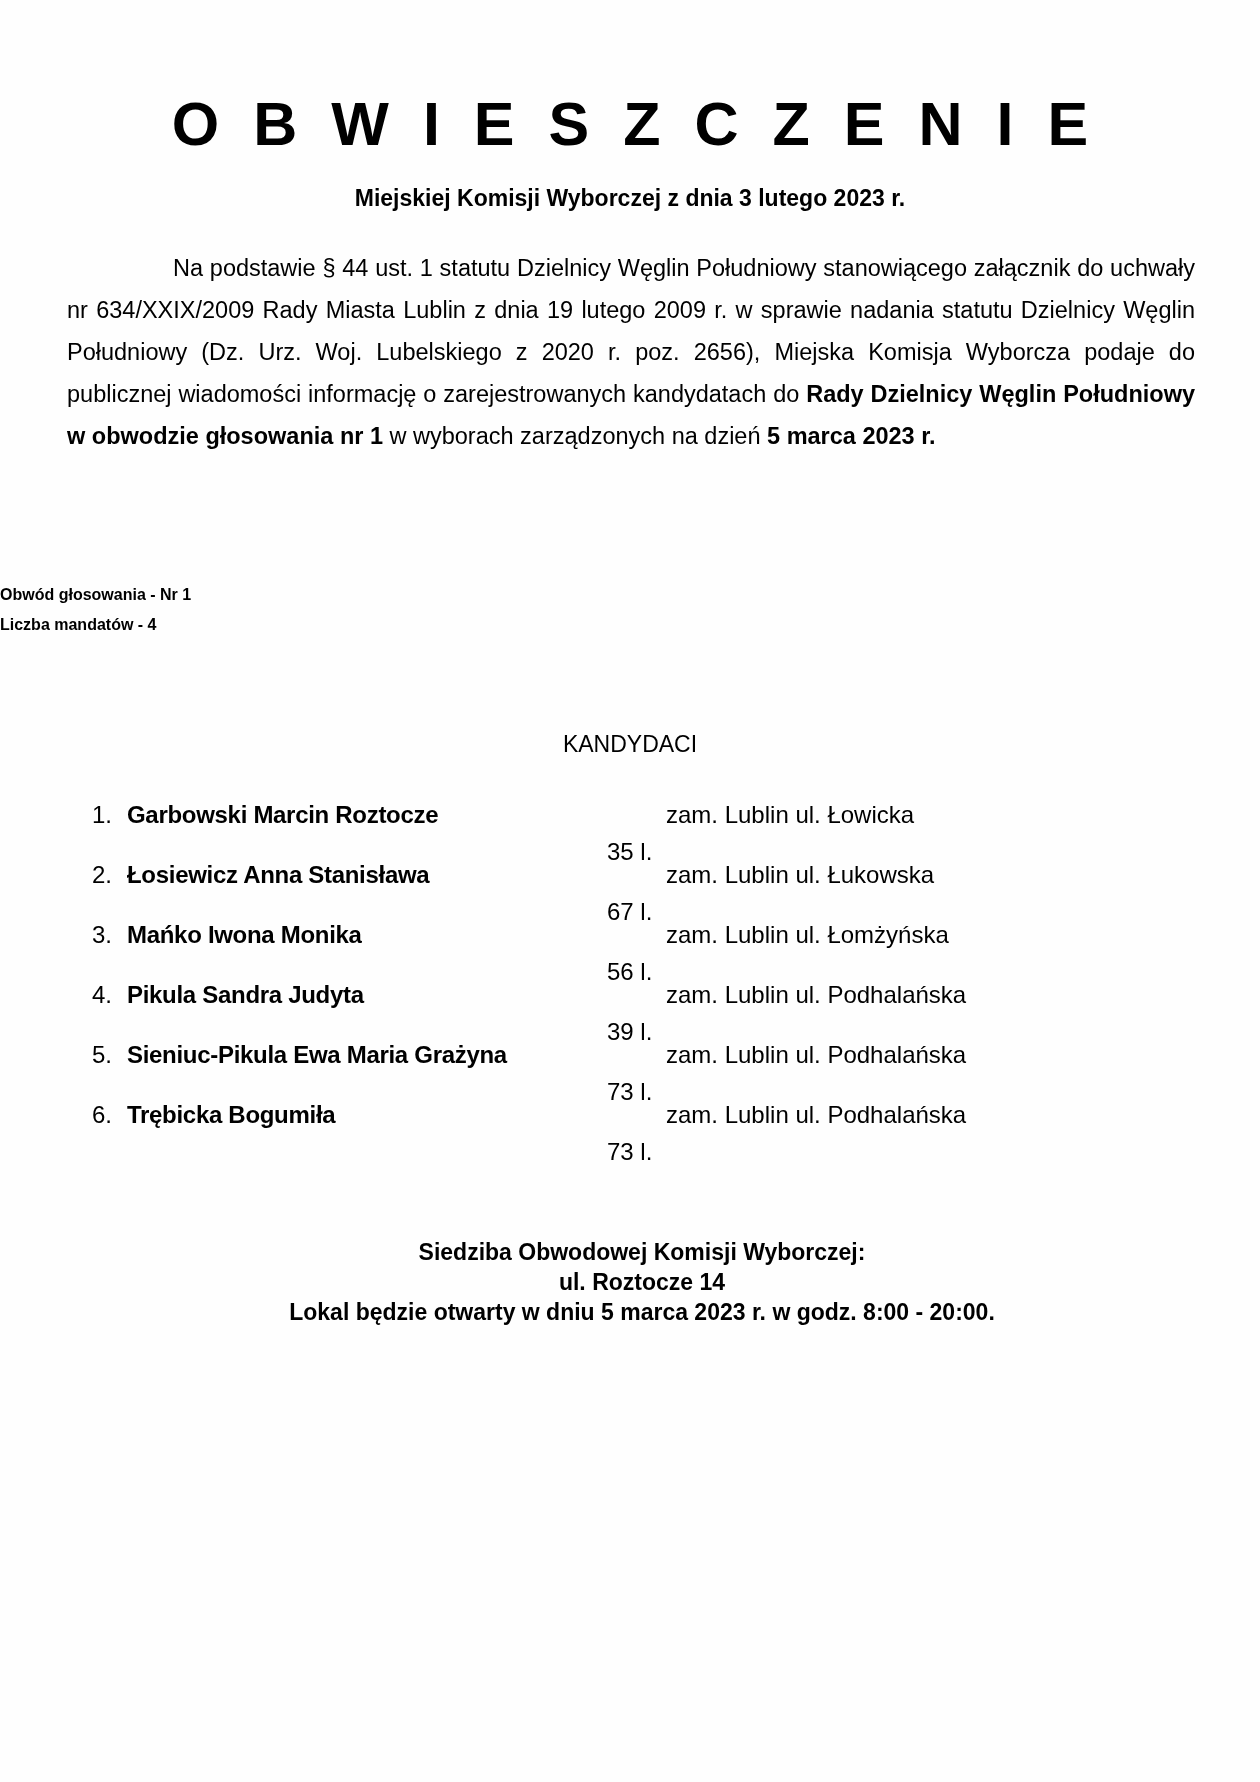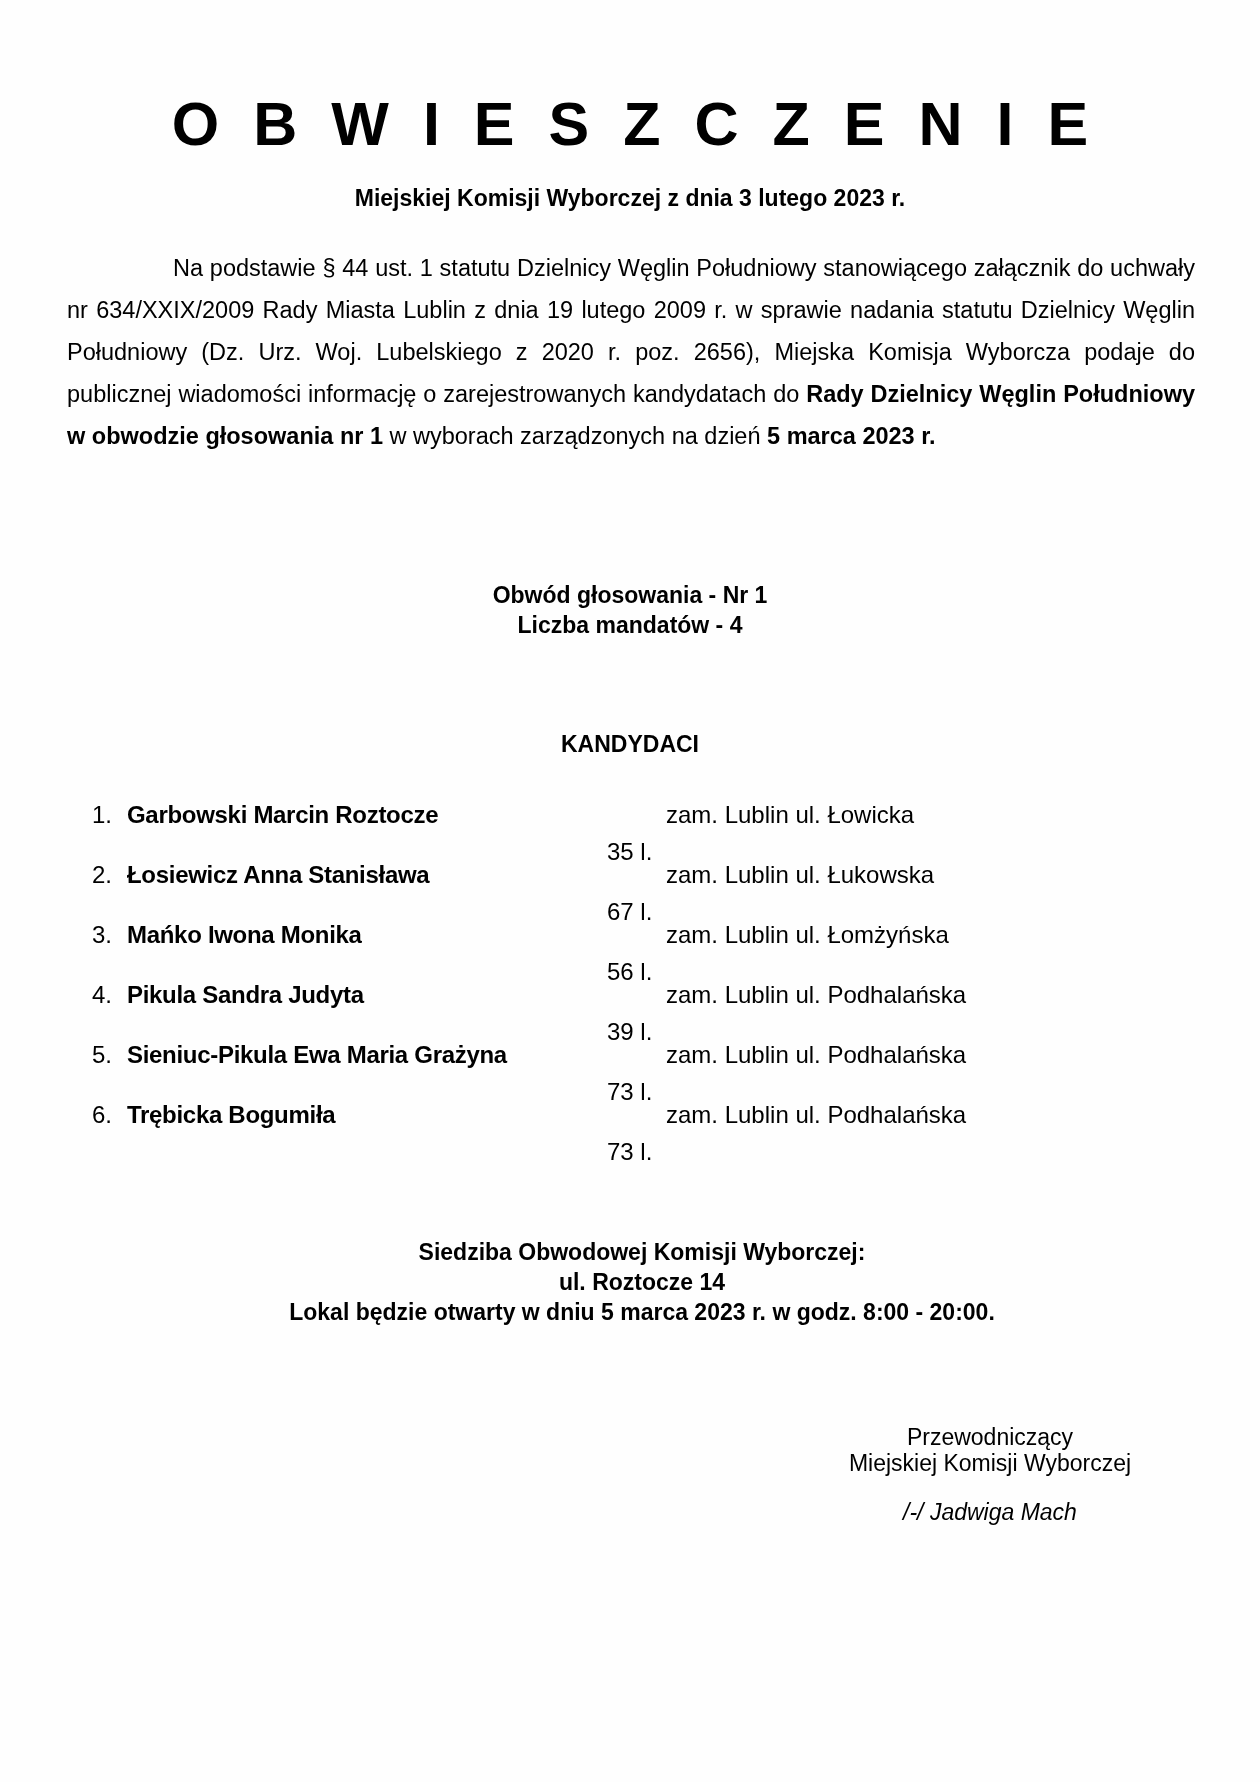--- a/index.html
+++ b/index.html
@@ -55,32 +55,31 @@
       text-align: justify;
       text-indent: 106px;
       margin: 0;
     }
     .para b { font-weight: bold; }
     .district {
       position: absolute;
       top: 580px;
       left: 0;
       width: 1260px;
-      text-align: center;
-      font-weight: bold;
-      font-size: 23px;
+      font-weight: bold;
+      font-size: 16px;
       line-height: 30px;
     }
     .cand-head {
       position: absolute;
       top: 729px;
       left: 0;
       width: 1260px;
       text-align: center;
-      font-weight: bold;
+      font-weight: normal;
       font-size: 23px;
       line-height: 30px;
     }
     .cands {
       position: absolute;
       top: 800px;
       left: 0;
       width: 1260px;
       margin: 0;
       padding: 0;
@@ -196,19 +195,14 @@
       <span class="addr">zam. Lublin ul. Podhalańska</span>
     </li>
   </ul>
 
   <div class="seat">
     <div>Siedziba Obwodowej Komisji Wyborczej:</div>
     <div>ul. Roztocze 14</div>
     <div>Lokal będzie otwarty w dniu 5 marca 2023 r. w godz. 8:00 - 20:00.</div>
   </div>
 
-  <div class="sign">
-    <div>Przewodniczący</div>
-    <div>Miejskiej Komisji Wyborczej</div>
-    <div class="signer">/-/ Jadwiga Mach</div>
-  </div>
 
 </div>
 
 </body></html>

